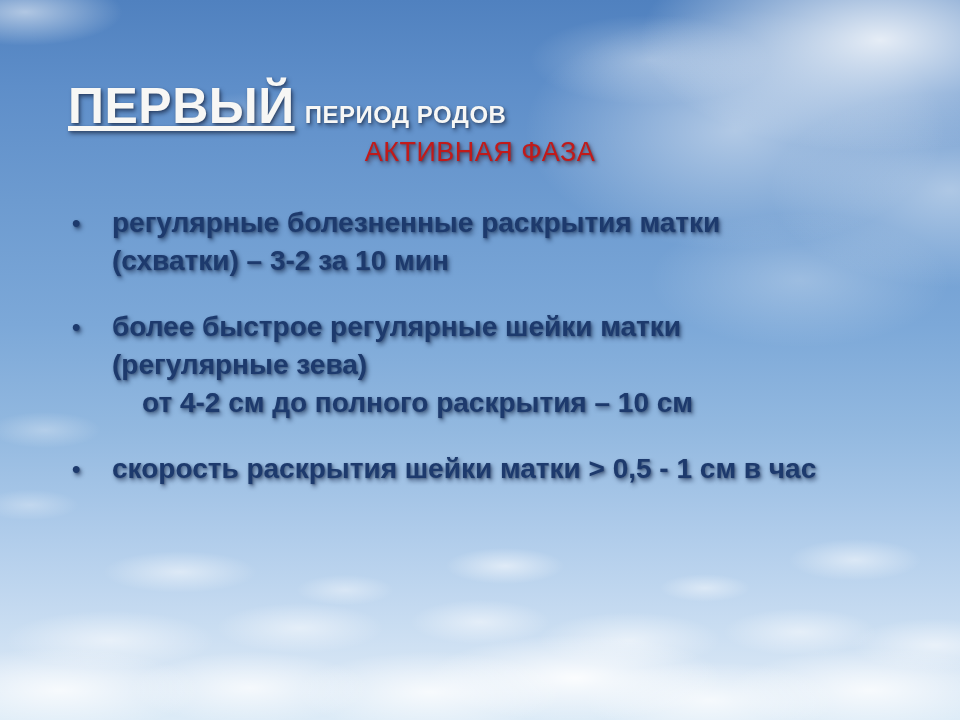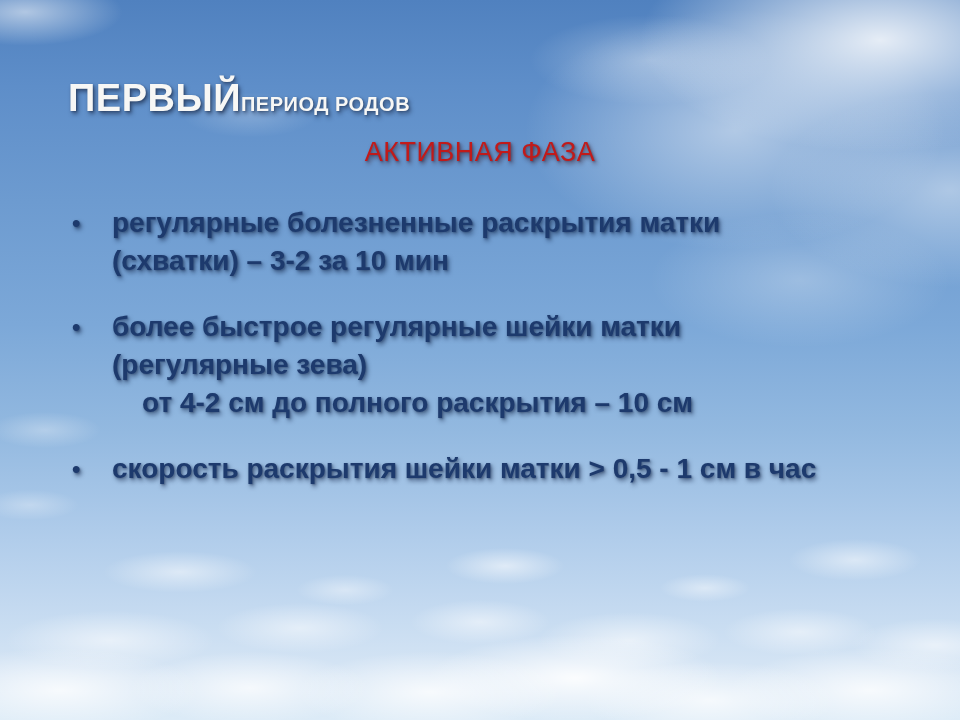--- a/index.html
+++ b/index.html
@@ -46,22 +46,22 @@
       
       linear-gradient(180deg,
         #5081bf 0%, #5e8ec9 12%, #6d9bd0 28%, #7ca8d8 45%,
         #93b9e0 60%, #abc9e9 72%, #c3d9f0 84%, #d7e6f5 94%, #dcebf7 100%);
   }
   .title{
     position:absolute;left:68px;top:56px;white-space:nowrap;
     font-weight:700;color:var(--title-text,#f7f7f5);
     text-shadow:2px 3px 4px rgba(25,40,70,0.60),1px 1px 2px rgba(25,40,70,0.40);
   }
-  .title-primary{font-size:38px;letter-spacing:0.5px;}
-  .title-secondary{font-size:20px;margin-left:0;letter-spacing:0.5px;}
+  .title-primary{font-size:50px;letter-spacing:0.5px;text-decoration:underline;}
+  .title-secondary{font-size:24px;margin-left:10px;letter-spacing:0.5px;}
   .subtitle{
     position:absolute;left:0;right:0;top:137px;text-align:center;
     font-size:27px;font-weight:400;letter-spacing:0.5px;
     color:var(--subtitle-text,#c11a1a);
     text-shadow:2px 3px 4px rgba(50,15,25,0.55),1px 1px 2px rgba(50,15,25,0.35);
   }
   .bullets{
     position:absolute;left:68px;top:204px;width:850px;
     color:var(--body-text,#1d3a6d);font-size:28px;font-weight:700;line-height:38px;
     text-shadow:2px 3px 4px rgba(10,25,60,0.50),1px 1px 2px rgba(10,25,60,0.35);

